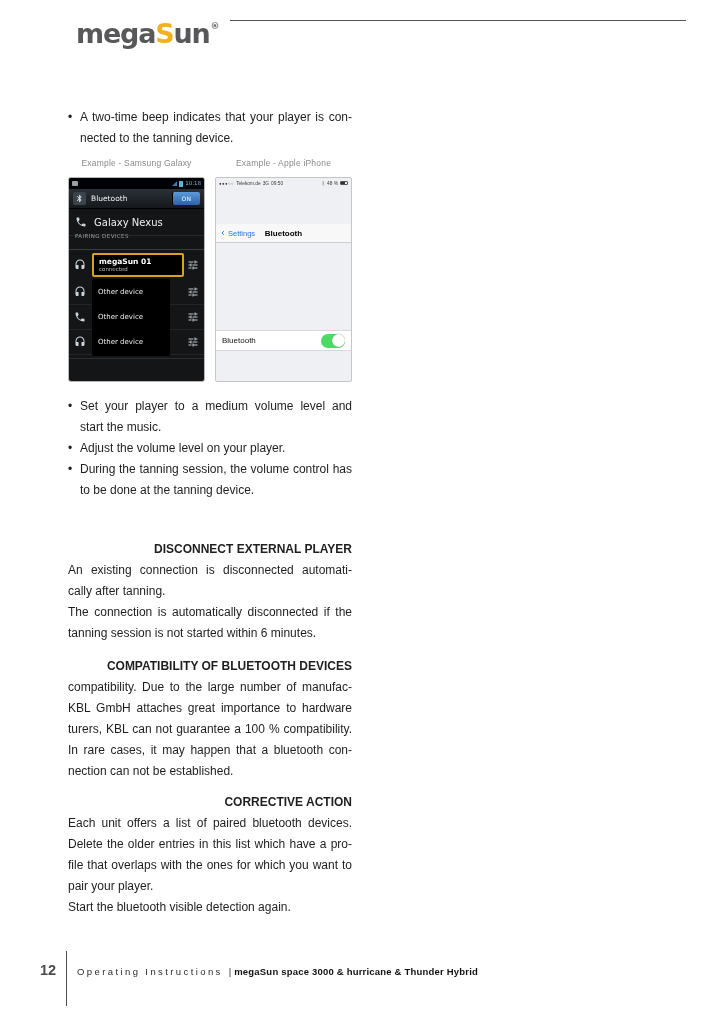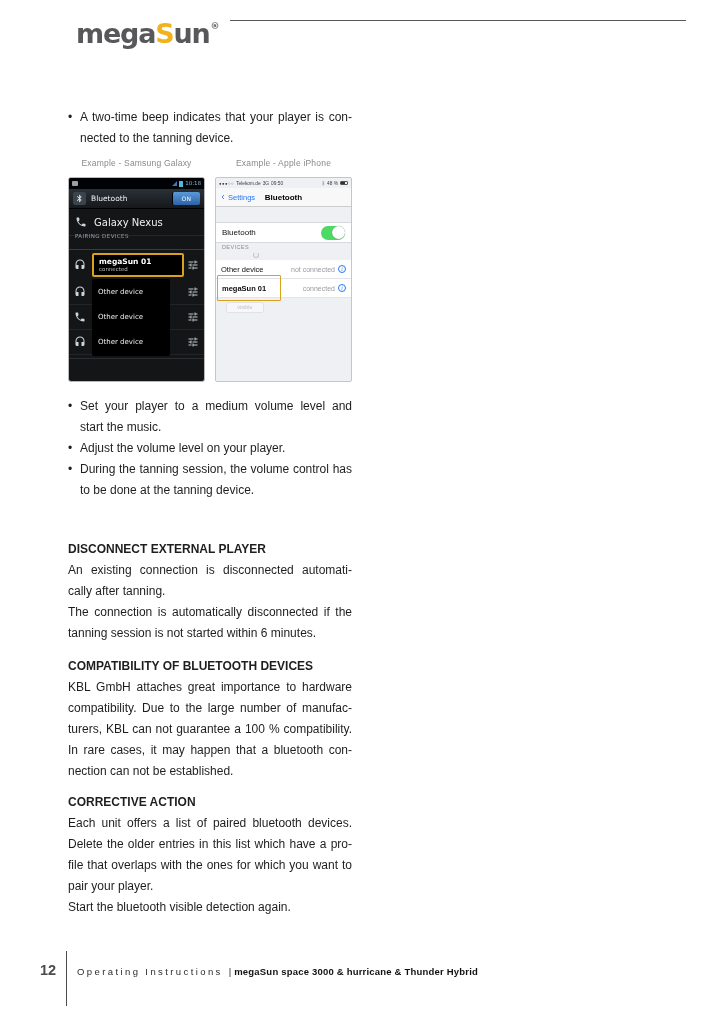--- a/index.html
+++ b/index.html
@@ -49,21 +49,21 @@
   .ss-main { height:30px; flex:none; display:flex; align-items:center; padding:0 5px; }
   .ss-main-box { margin-left:6px; border:2px solid #d8a11e; background:#000; border-radius:2px; padding:2px 6px 2px 5px; width:92px; }
   .ss-main-name { font-size:7.5px; font-weight:bold; color:#fff; line-height:9px; }
   .ss-main-status { font-size:5.5px; color:#b9bcbf; line-height:7px; }
   .ss-tune { margin-left:auto; width:12px; height:12px; flex:none; }
   .ss-row { height:25px; flex:none; display:flex; align-items:center; padding:0 5px; border-bottom:1px solid #222528; }
   .ss-pill { margin-left:6px; background:#000; border-radius:2px; padding:3px 6px; width:78px; font-size:7px; color:#ececec; }
   .ss-end { margin-top:3px; border-top:1px solid #2c2f32; flex:1; }
 
   
-  .ip { width:137px; height:205px; background:#eef0f4; border:1px solid #c6c6c6; border-radius:2px; display:flex; flex-direction:column; overflow:hidden; color:#111; }
+  .ip { width:137px; height:205px; background:#eef0f4; border:1px solid #c6c6c6; border-radius:2px; display:flex; flex-direction:column; overflow:hidden; color:#111;gap:36px; }
   .ip-status { height:10px; flex:none; display:flex; align-items:center; justify-content:space-between; padding:0 3px; font-size:4.8px; color:#3a3a3a; }
   .ip-stleft, .ip-stright { display:flex; align-items:center; gap:2px; }
   .ip-dots { letter-spacing:0.5px; font-size:4.2px; }
   .ip-bt { font-size:5px; color:#3a3a3a; }
   .ip-battery { width:8px; height:4px; border:0.5px solid #555; border-radius:1px; background:linear-gradient(90deg,#333 60%,transparent 60%); }
   .ip-nav { height:19px; flex:none; background:#f8f8f9; border-bottom:1px solid #cccdd1; position:relative; display:flex; align-items:center; }
   .ip-back { display:flex; align-items:center; position:absolute; left:3px; color:#2478f6; font-size:7.5px; }
   .ip-back svg { width:8px; height:8px; margin-right:1px; }
   .ip-nav-title { width:100%; text-align:center; font-size:8px; font-weight:bold; color:#000; }
   .ip-gap1 { height:15px; flex:none; }
@@ -76,21 +76,21 @@
   .ip-row .name { font-size:7.5px; color:#0d0d0d; }
   .ip-row .right { display:flex; align-items:center; gap:3px; }
   .ip-row .status { font-size:7px; color:#9b9ba1; }
   .ip-hl { border:1.5px solid #d8a11e; border-radius:1px; padding:1.5px 14px 1.5px 4px; margin-left:-4px; font-weight:bold; }
   .ip-info { width:8px; height:8px; border:0.8px solid #2478f6; border-radius:50%; color:#2478f6; font-size:5.5px; font-family:"Liberation Serif", serif; font-style:italic; display:flex; align-items:center; justify-content:center; }
   .ip-visible { margin:4px 0 0 10px; width:38px; height:11px; background:#f7f7f9; border:1px solid #e2e2e6; border-radius:2px; color:#bfbfc6; font-size:5.5px; display:flex; align-items:center; justify-content:center; }
 
   
   .post-bullets { margin-top:14px; }
   .sec { }
-  .sec-h { font-weight:bold; height:21px; overflow:hidden; white-space:nowrap; }
+  .sec-h { font-weight:bold; height:21px; overflow:hidden; white-space:nowrap;text-align:right; }
   .sec1 { margin-top:38px; }
   .sec2 { margin-top:12px; }
   .sec3 { margin-top:10px; }
   .para + .para { }
   .para.tight { margin-top:0; }
 
   
   .footer-num { position:absolute; left:34px; top:962px; width:28px; text-align:center; font-size:14.5px; font-weight:600; color:#4c4c4c; }
   .footer-rule { position:absolute; left:66px; top:951px; width:1px; height:55px; background:#4c4c4c; }
   .footer-text { position:absolute; left:77px; top:966px; font-size:9.5px; color:#1e1e1e; white-space:nowrap; display:flex; align-items:baseline; }
@@ -275,22 +275,22 @@
         </div>
       <div class="para">
           <div class="line jl">The connection is automatically disconnected if the</div>
           <div class="line">tanning session is not started within 6 minutes.</div>
         </div>
     </div>
 
     <div class="sec sec2">
       <div class="sec-h">COMPATIBILITY OF BLUETOOTH DEVICES</div>
       <div class="para">
+          <div class="line jl">compatibility. Due to the large number of manufac-</div>
           <div class="line jl">KBL GmbH attaches great importance to hardware</div>
-          <div class="line jl">compatibility. Due to the large number of manufac-</div>
           <div class="line jl">turers, KBL can not guarantee a 100 % compatibility.</div>
           <div class="line jl">In rare cases, it may happen that a bluetooth con-</div>
           <div class="line">nection can not be established.</div>
         </div>
     </div>
 
     <div class="sec sec3">
       <div class="sec-h">CORRECTIVE ACTION</div>
       <div class="para">
           <div class="line jl">Each unit offers a list of paired bluetooth devices.</div>

